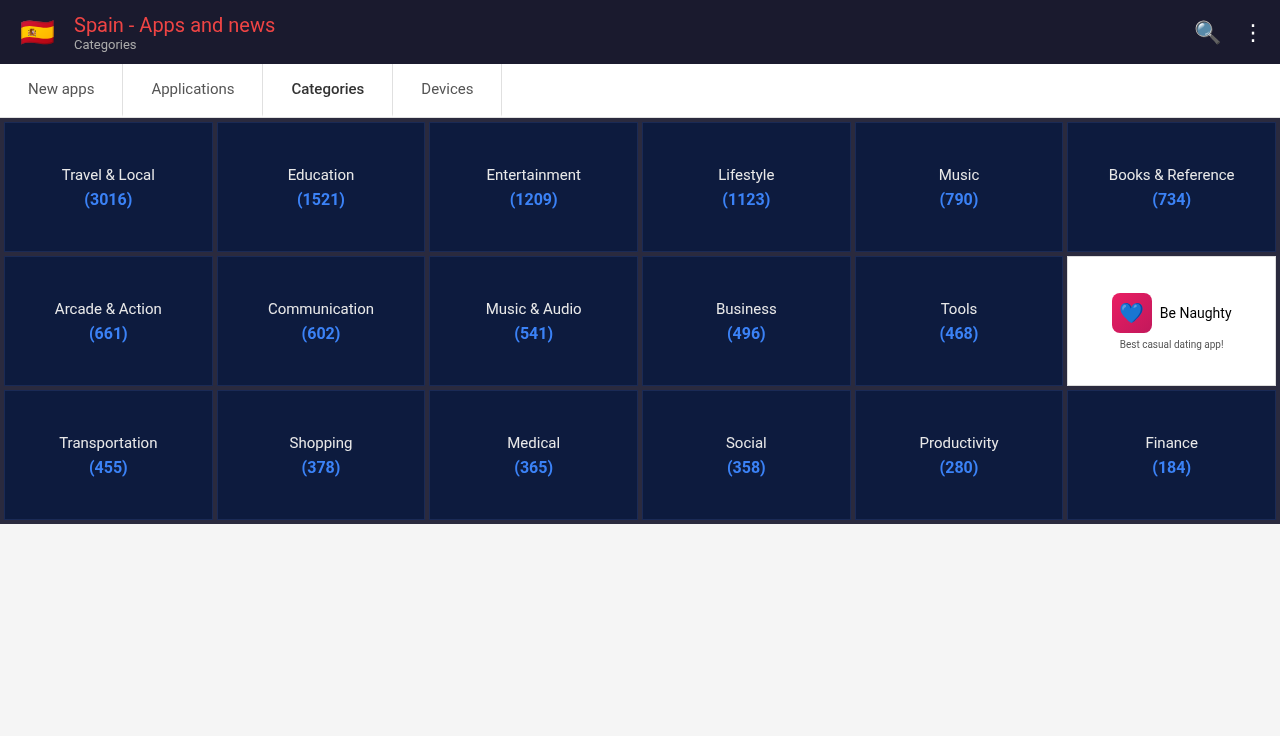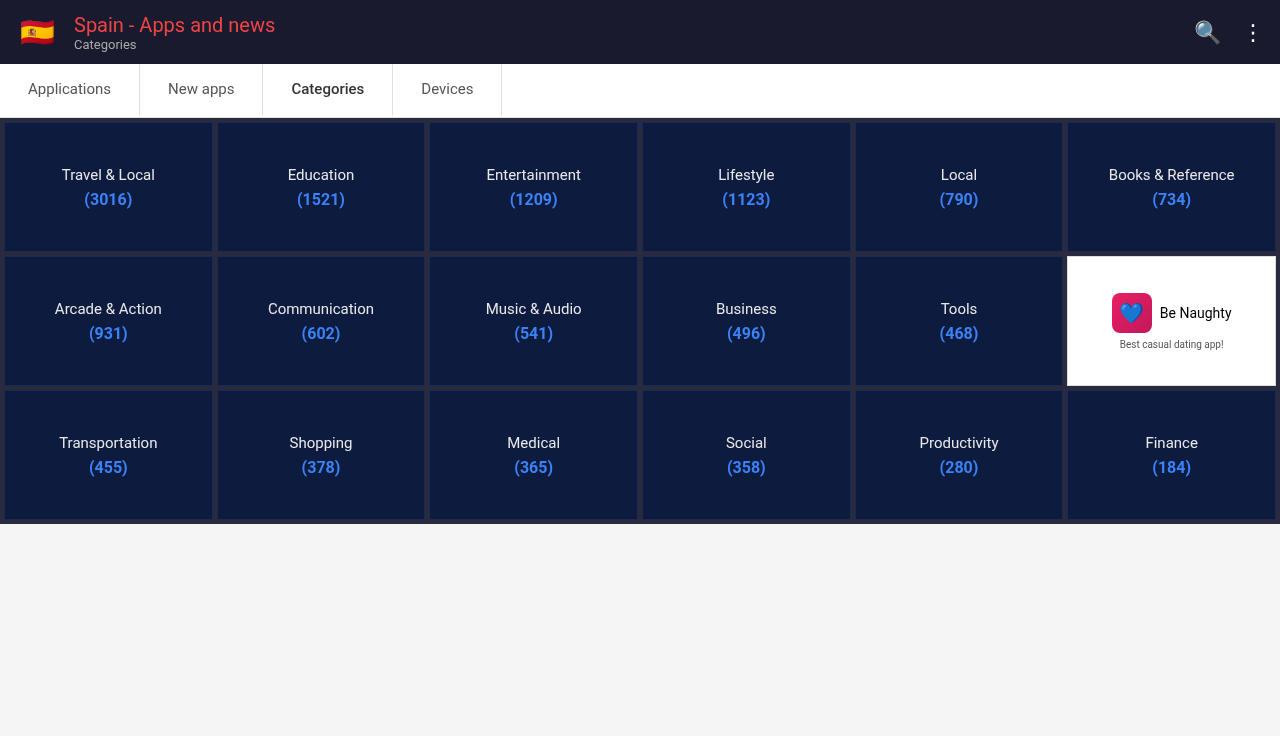--- a/index.html
+++ b/index.html
@@ -165,22 +165,22 @@
       <span class="header-subtitle">Categories</span>
     </div>
   </div>
   <div class="header-right">
     <span class="header-icon">🔍</span>
     <span class="header-icon">⋮</span>
   </div>
 </div>
 
 <div class="tabs">
+  <div class="tab">New apps</div>
   <div class="tab">Applications</div>
-  <div class="tab">New apps</div>
   <div class="tab active">Categories</div>
   <div class="tab">Devices</div>
 </div>
 
 <div class="grid" id="categories-grid">
 <div class="category-card">
       <span class="category-name">Travel &amp; Local</span>
       <span class="category-count">(3016)</span>
     </div>
     <div class="category-card">
@@ -189,30 +189,30 @@
     </div>
     <div class="category-card">
       <span class="category-name">Entertainment</span>
       <span class="category-count">(1209)</span>
     </div>
     <div class="category-card">
       <span class="category-name">Lifestyle</span>
       <span class="category-count">(1123)</span>
     </div>
     <div class="category-card">
-      <span class="category-name">Local</span>
+      <span class="category-name">Music</span>
       <span class="category-count">(790)</span>
     </div>
     <div class="category-card">
       <span class="category-name">Books &amp; Reference</span>
       <span class="category-count">(734)</span>
     </div>
     <div class="category-card">
       <span class="category-name">Arcade &amp; Action</span>
-      <span class="category-count">(931)</span>
+      <span class="category-count">(661)</span>
     </div>
     <div class="category-card">
       <span class="category-name">Communication</span>
       <span class="category-count">(602)</span>
     </div>
     <div class="category-card">
       <span class="category-name">Music &amp; Audio</span>
       <span class="category-count">(541)</span>
     </div>
     <div class="category-card">

